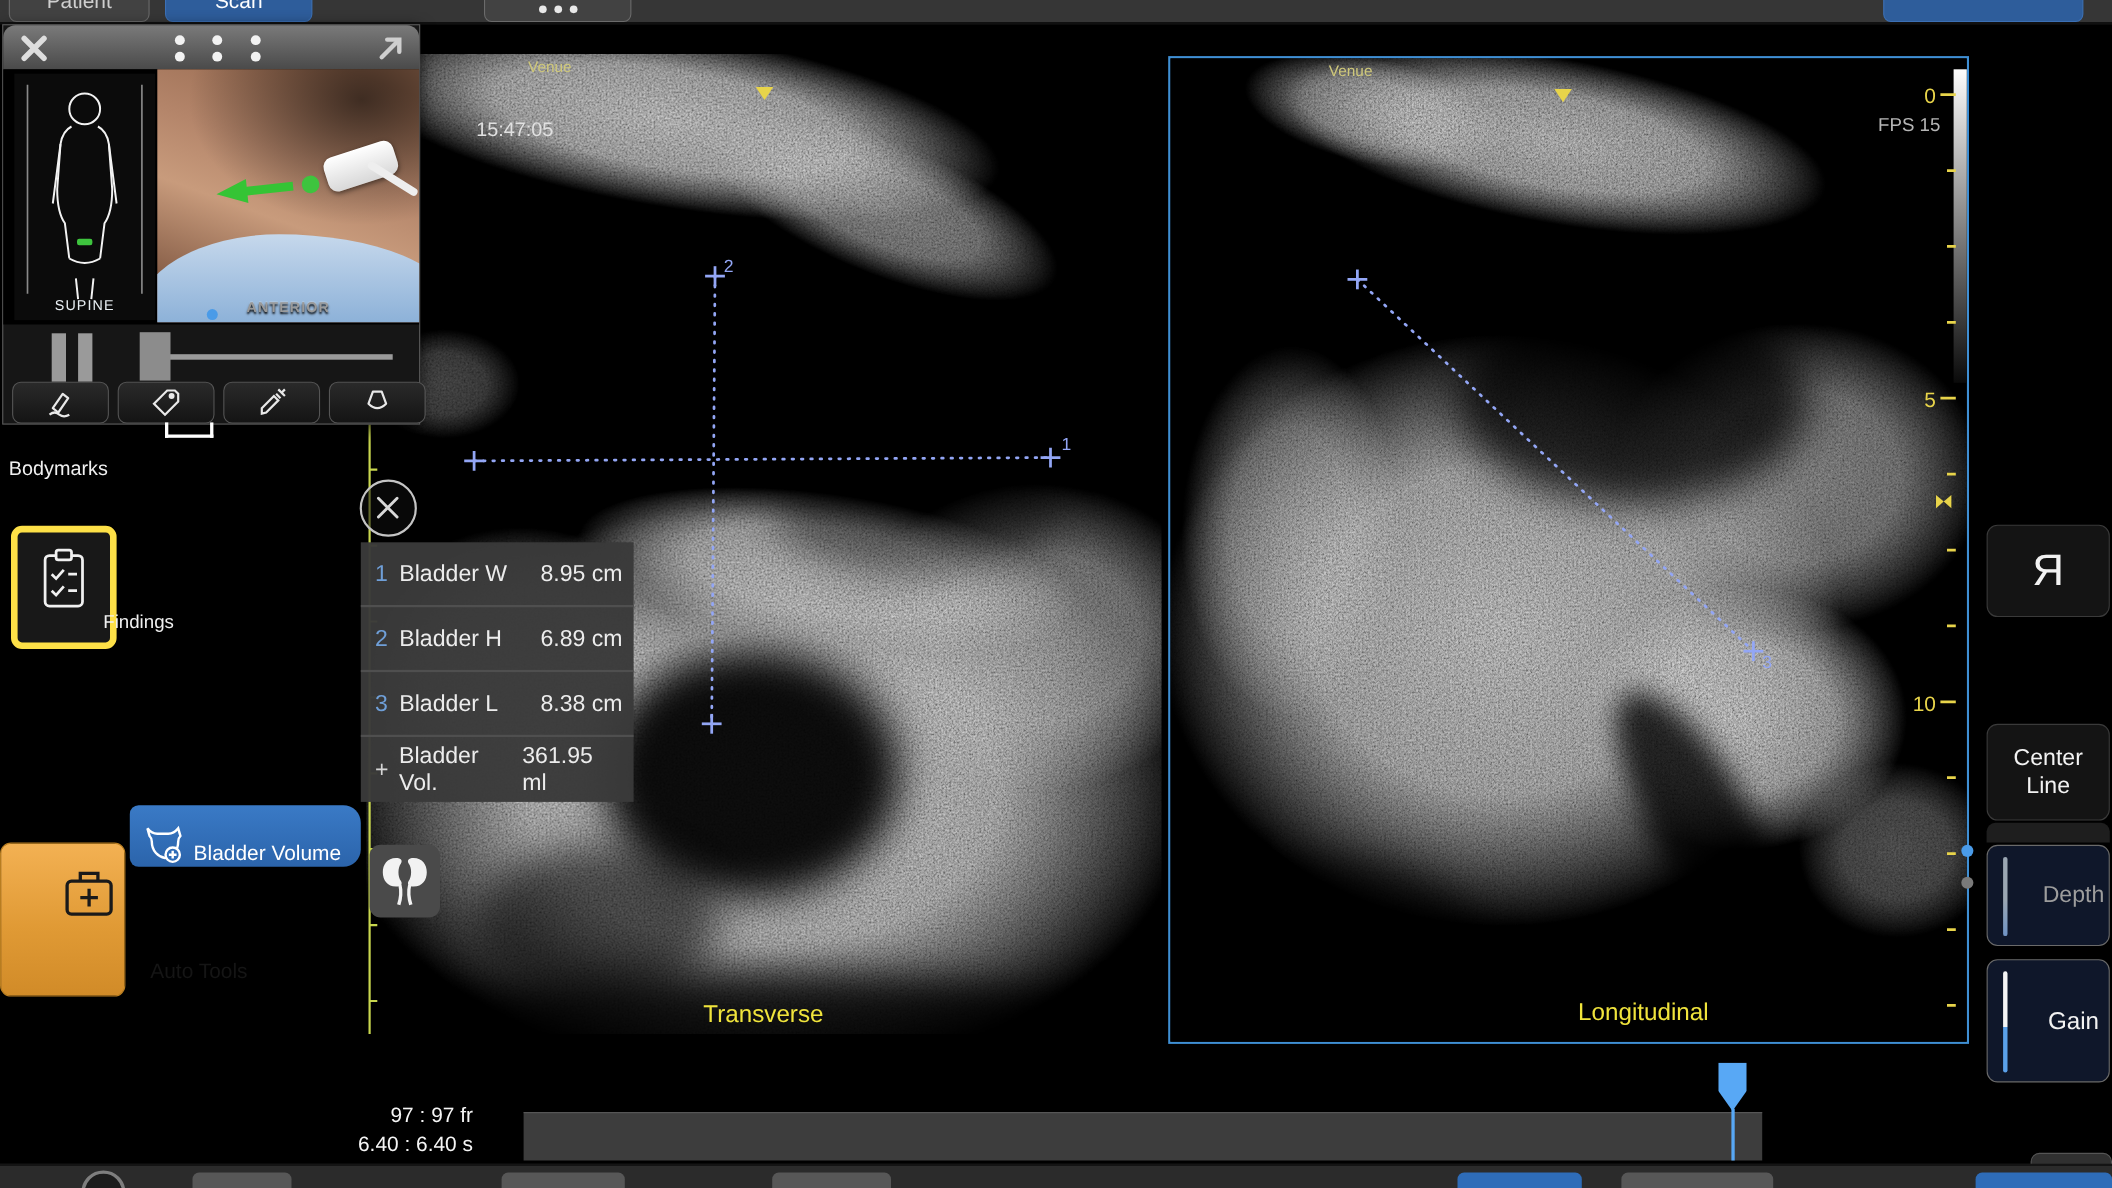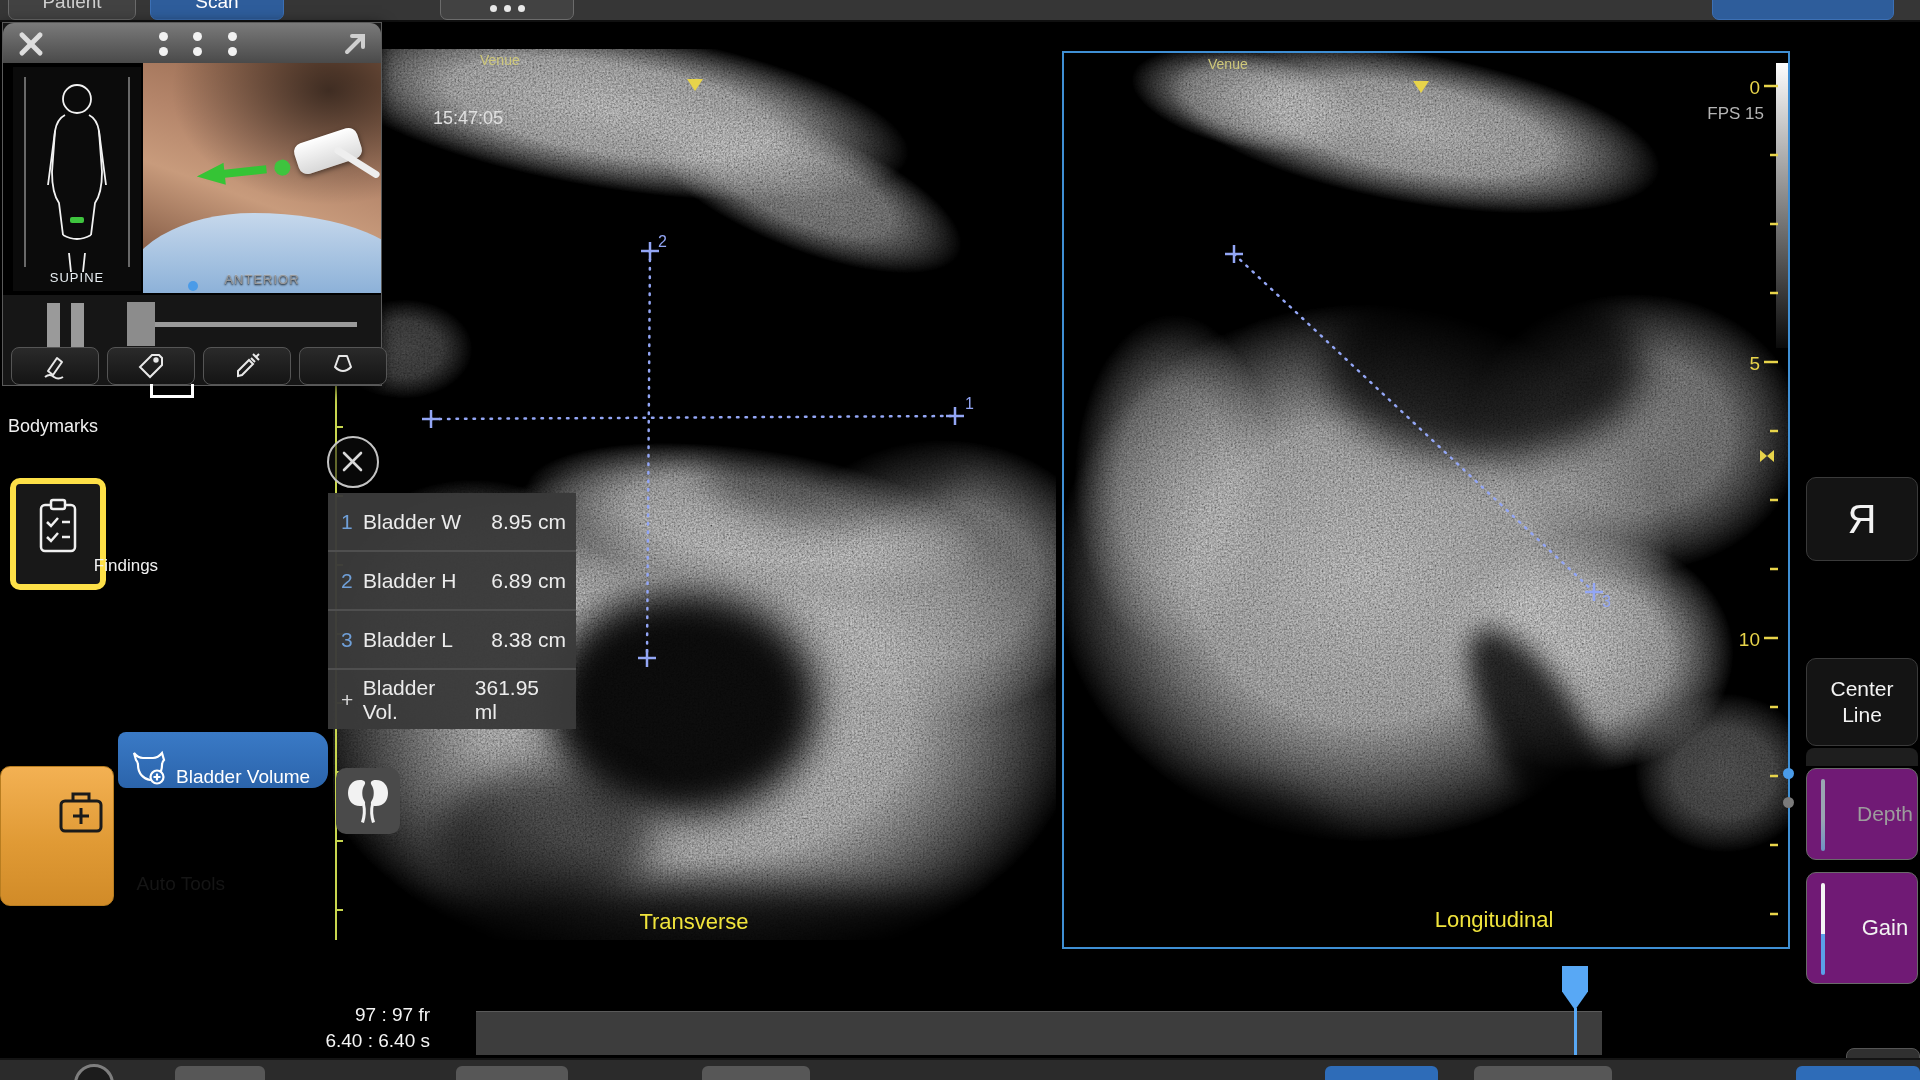--- a/index.html
+++ b/index.html
@@ -27,21 +27,21 @@
   .bm-supine{position:absolute;left:10px;top:4px;width:128px;height:224px;background:#0b0b0b;}
   .bm-anterior{position:absolute;left:140px;top:0px;width:238px;height:230px;overflow:hidden;
      background:radial-gradient(120% 90% at 78% 12%, rgba(0,0,0,.6), rgba(0,0,0,0) 55%),
                 linear-gradient(200deg,#96694f 8%,#b4856a 38%,#c89b7c 58%,#8a614a 85%);}
   .bm-cloth{position:absolute;left:-20px;bottom:-30px;width:290px;height:110px;border-radius:45% 55% 0 0/70% 60% 0 0;
      background:linear-gradient(#c6d8ec,#8fb3d9 70%,#7aa3cf);}
   .bm-probe{position:absolute;right:20px;top:72px;width:66px;height:32px;background:linear-gradient(#ffffff,#d8d8d8);border-radius:9px;transform:rotate(-18deg);box-shadow:0 2px 5px rgba(0,0,0,.5);}
   .bm-cable{position:absolute;right:-2px;top:96px;width:52px;height:7px;background:#eee;border-radius:4px;transform:rotate(32deg);}
   .img-label{position:absolute;bottom:6px;width:100%;text-align:center;font-size:13px;letter-spacing:1px;}
   .lbl-supine{color:#e8eef2;}
-  .lbl-anterior{color:#9a9a9a;font-weight:normal;text-shadow:0 1px 2px #000,0 -1px 1px rgba(255,255,255,.25);}
+  .lbl-anterior{color:#9a9a9a;font-weight:bold;text-shadow:0 1px 2px #000,0 -1px 1px rgba(255,255,255,.25);}
   .bm-pagedot{position:absolute;left:185px;top:258px;width:10px;height:10px;border-radius:50%;background:#4a9be8;}
   .bm-pause{position:absolute;left:44px;top:280px;width:44px;height:44px;cursor:pointer;}
   .bm-pause i{position:absolute;top:0;width:13px;height:44px;background:#9a9a9a;}
   .bm-track{position:absolute;left:150px;top:299px;width:204px;height:5px;background:#9a9a9a;}
   .bm-thumb{position:absolute;left:124px;top:279px;width:28px;height:44px;background:#8c8c8c;}
   .bm-tools{position:absolute;left:0px;top:324px;width:100%;height:40px;}
   .bm-tool{position:absolute;top:0;width:88px;height:38px;background:linear-gradient(#2a2a2a,#141414);border:1px solid #555;border-radius:8px;display:flex;align-items:center;justify-content:center;}
 
   .bodymark-peek{position:absolute;left:150px;top:384px;width:44px;height:14px;border:3px solid #fff;border-top:none;}
   .bodymarks-label{position:absolute;left:8px;top:416px;color:#f0f0f0;font-size:18px;}
@@ -71,21 +71,21 @@
   
   .view{position:absolute;background:#000;}
   .view-trans{left:333px;top:49px;width:723px;height:891px;}
   .view-long{left:1062px;top:51px;width:728px;height:898px;border:2px solid #3f8fd4;}
 
   
   .rc-btn{position:absolute;left:1806px;width:112px;background:#141414;border:1px solid #3a3a3a;border-radius:10px;color:#f2f2f2;display:flex;align-items:center;justify-content:center;text-align:center;cursor:pointer;}
   .rc-flip{top:477px;height:84px;font-size:40px;}
   .rc-center{top:658px;height:88px;font-size:21px;line-height:26px;padding:0 20px;}
   .rc-sliver{position:absolute;left:1806px;top:748px;width:112px;height:18px;background:#1e1e1e;border-radius:8px 8px 0 0;}
-  .rc-grey{background:#701a75;border:1px solid #6a6a6a;padding-left:46px;}
+  .rc-grey{background:#0f172a;border:1px solid #6a6a6a;padding-left:46px;}
   .rc-depth{top:768px;height:92px;font-size:21px;color:#9d9d9d;}
   .rc-gain{top:872px;height:112px;font-size:22px;color:#f2f2f2;}
   .rc-line{position:absolute;left:14px;top:10px;width:4px;border-radius:2px;}
   .rc-line-depth{height:72px;background:linear-gradient(#9aa6b2 55%,#6f93c4);}
   .rc-line-gain{height:92px;background:linear-gradient(#f5f5f5 55%,#5aa0e8 55%);}
   .rc-partial{position:absolute;left:1846px;top:1048px;width:74px;height:32px;background:#303030;border:1px solid #555;border-radius:8px;}
   .border-dot{position:absolute;width:11px;height:11px;border-radius:50%;}
 
   
   .tl-frames{position:absolute;left:300px;top:1004px;width:130px;text-align:right;color:#f5f5f5;font-size:19px;}

